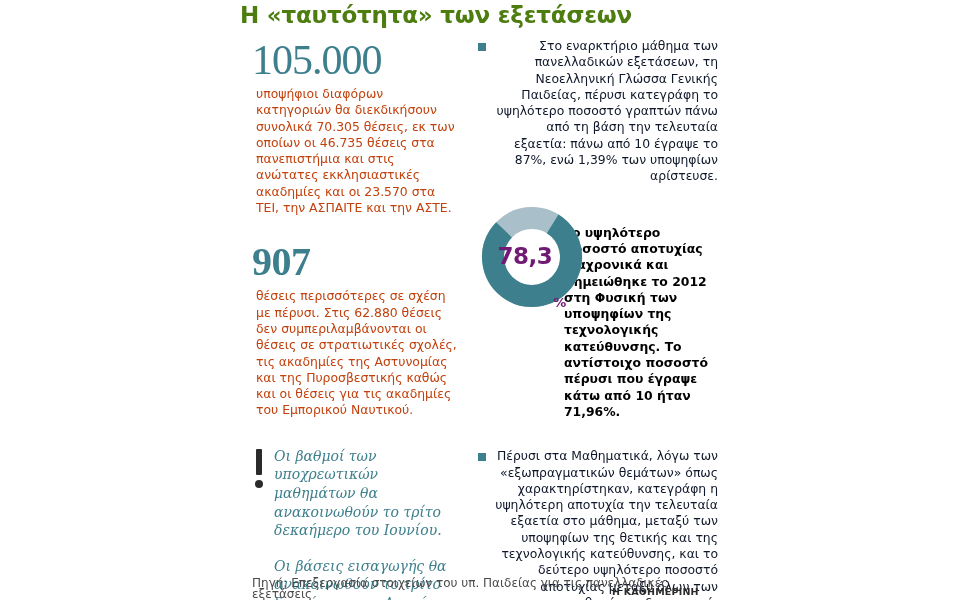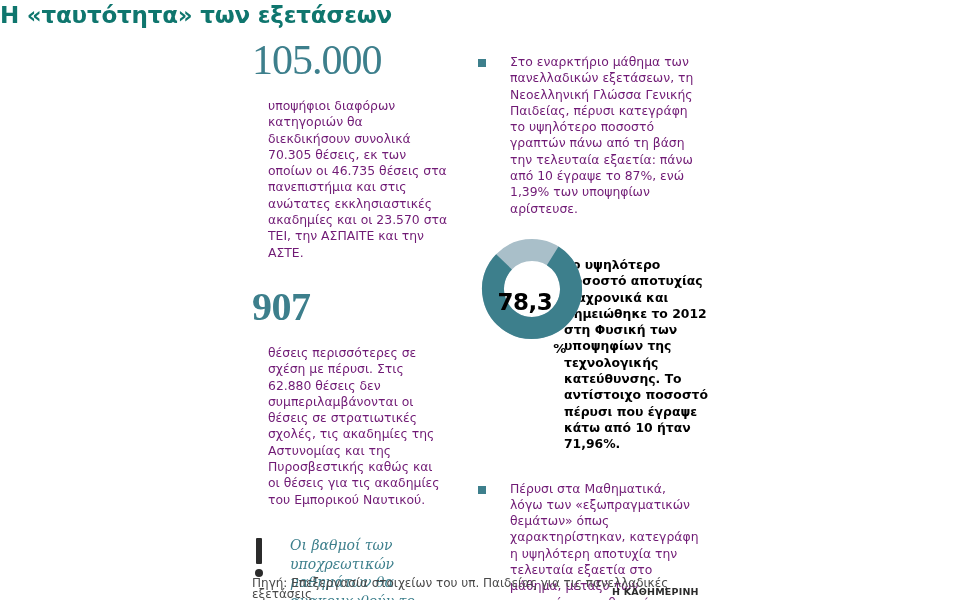--- a/index.html
+++ b/index.html
@@ -17,25 +17,25 @@
     color: #2b2b2b;
     -webkit-font-smoothing: antialiased;
   }
 
   
   .title {
     position: absolute;
     left: 0;
     top: 0;
     width: 872px;
-    text-align: left;
+    text-align: center;
     font-size: 23px;
     font-weight: bold;
     letter-spacing: -0.2px;
-    color: #0f766e;
+    color: #4d7c0f;
     line-height: 30px;
     font-family: "DejaVu Sans", "Liberation Sans", sans-serif;
   }
 
   
   .col-left {
     position: absolute;
     left: 252px;
     top: 38px;
     width: 212px;
@@ -58,22 +58,22 @@
     font-weight: normal;
   }
   .bignum.b2 {
     font-weight: bold;
     font-size: 40px;
     letter-spacing: -0.5px;
   }
   .statbody {
     font-size: 12.4px;
     line-height: 16.3px;
-    color: #701a75;
-    margin: 16px;
+    color: #c2410c;
+    margin: 4px;
   }
   .block-907 {
     margin-top: 24px;
   }
 
   
   .note-wrap {
     position: relative;
     margin-top: 28px;
     padding-left: 22px;
@@ -98,21 +98,21 @@
     border-radius: 50%;
     background: #2b2b2b;
     margin: 5px auto 0 auto;
   }
   .note {
     font-family: "DejaVu Serif", "Liberation Serif", serif;
     font-style: italic;
     font-size: 14px;
     line-height: 18.6px;
     color: #3d7f8c;
-    margin: 16px;
+    margin: 0;
   }
   .note + .note {
     margin-top: 17px;
   }
 
   
   .bullet-item {
     position: relative;
     padding-left: 16px;
   }
@@ -120,47 +120,48 @@
     position: absolute;
     left: 0;
     top: 5px;
     width: 8px;
     height: 8px;
     background: #3d7f8c;
   }
   .bullet-text {
     font-size: 12.4px;
     line-height: 16.3px;
-    color: #701a75;
-    margin: 16px;
+    color: #0f172a;
+    margin: 0;
+    text-align: right;
   }
 
   
   .donut-row {
     position: relative;
     margin-top: 18px;
     min-height: 112px;
   }
   .donut {
     position: absolute;
     left: 0;
     top: 0;
     width: 108px;
     height: 108px;
   }
   .donut-label {
     position: absolute;
     left: 0;
-    top: 14px;
+    top: 0;
     width: 108px;
     height: 108px;
     display: flex;
     align-items: center;
     justify-content: center;
-    color: #000000;
+    color: #701a75;
   }
   .donut-value {
     font-size: 23px;
     font-weight: bold;
     letter-spacing: -0.5px;
     line-height: 23px;
   }
   .donut-pct {
     font-size: 13px;
     font-weight: bold;

